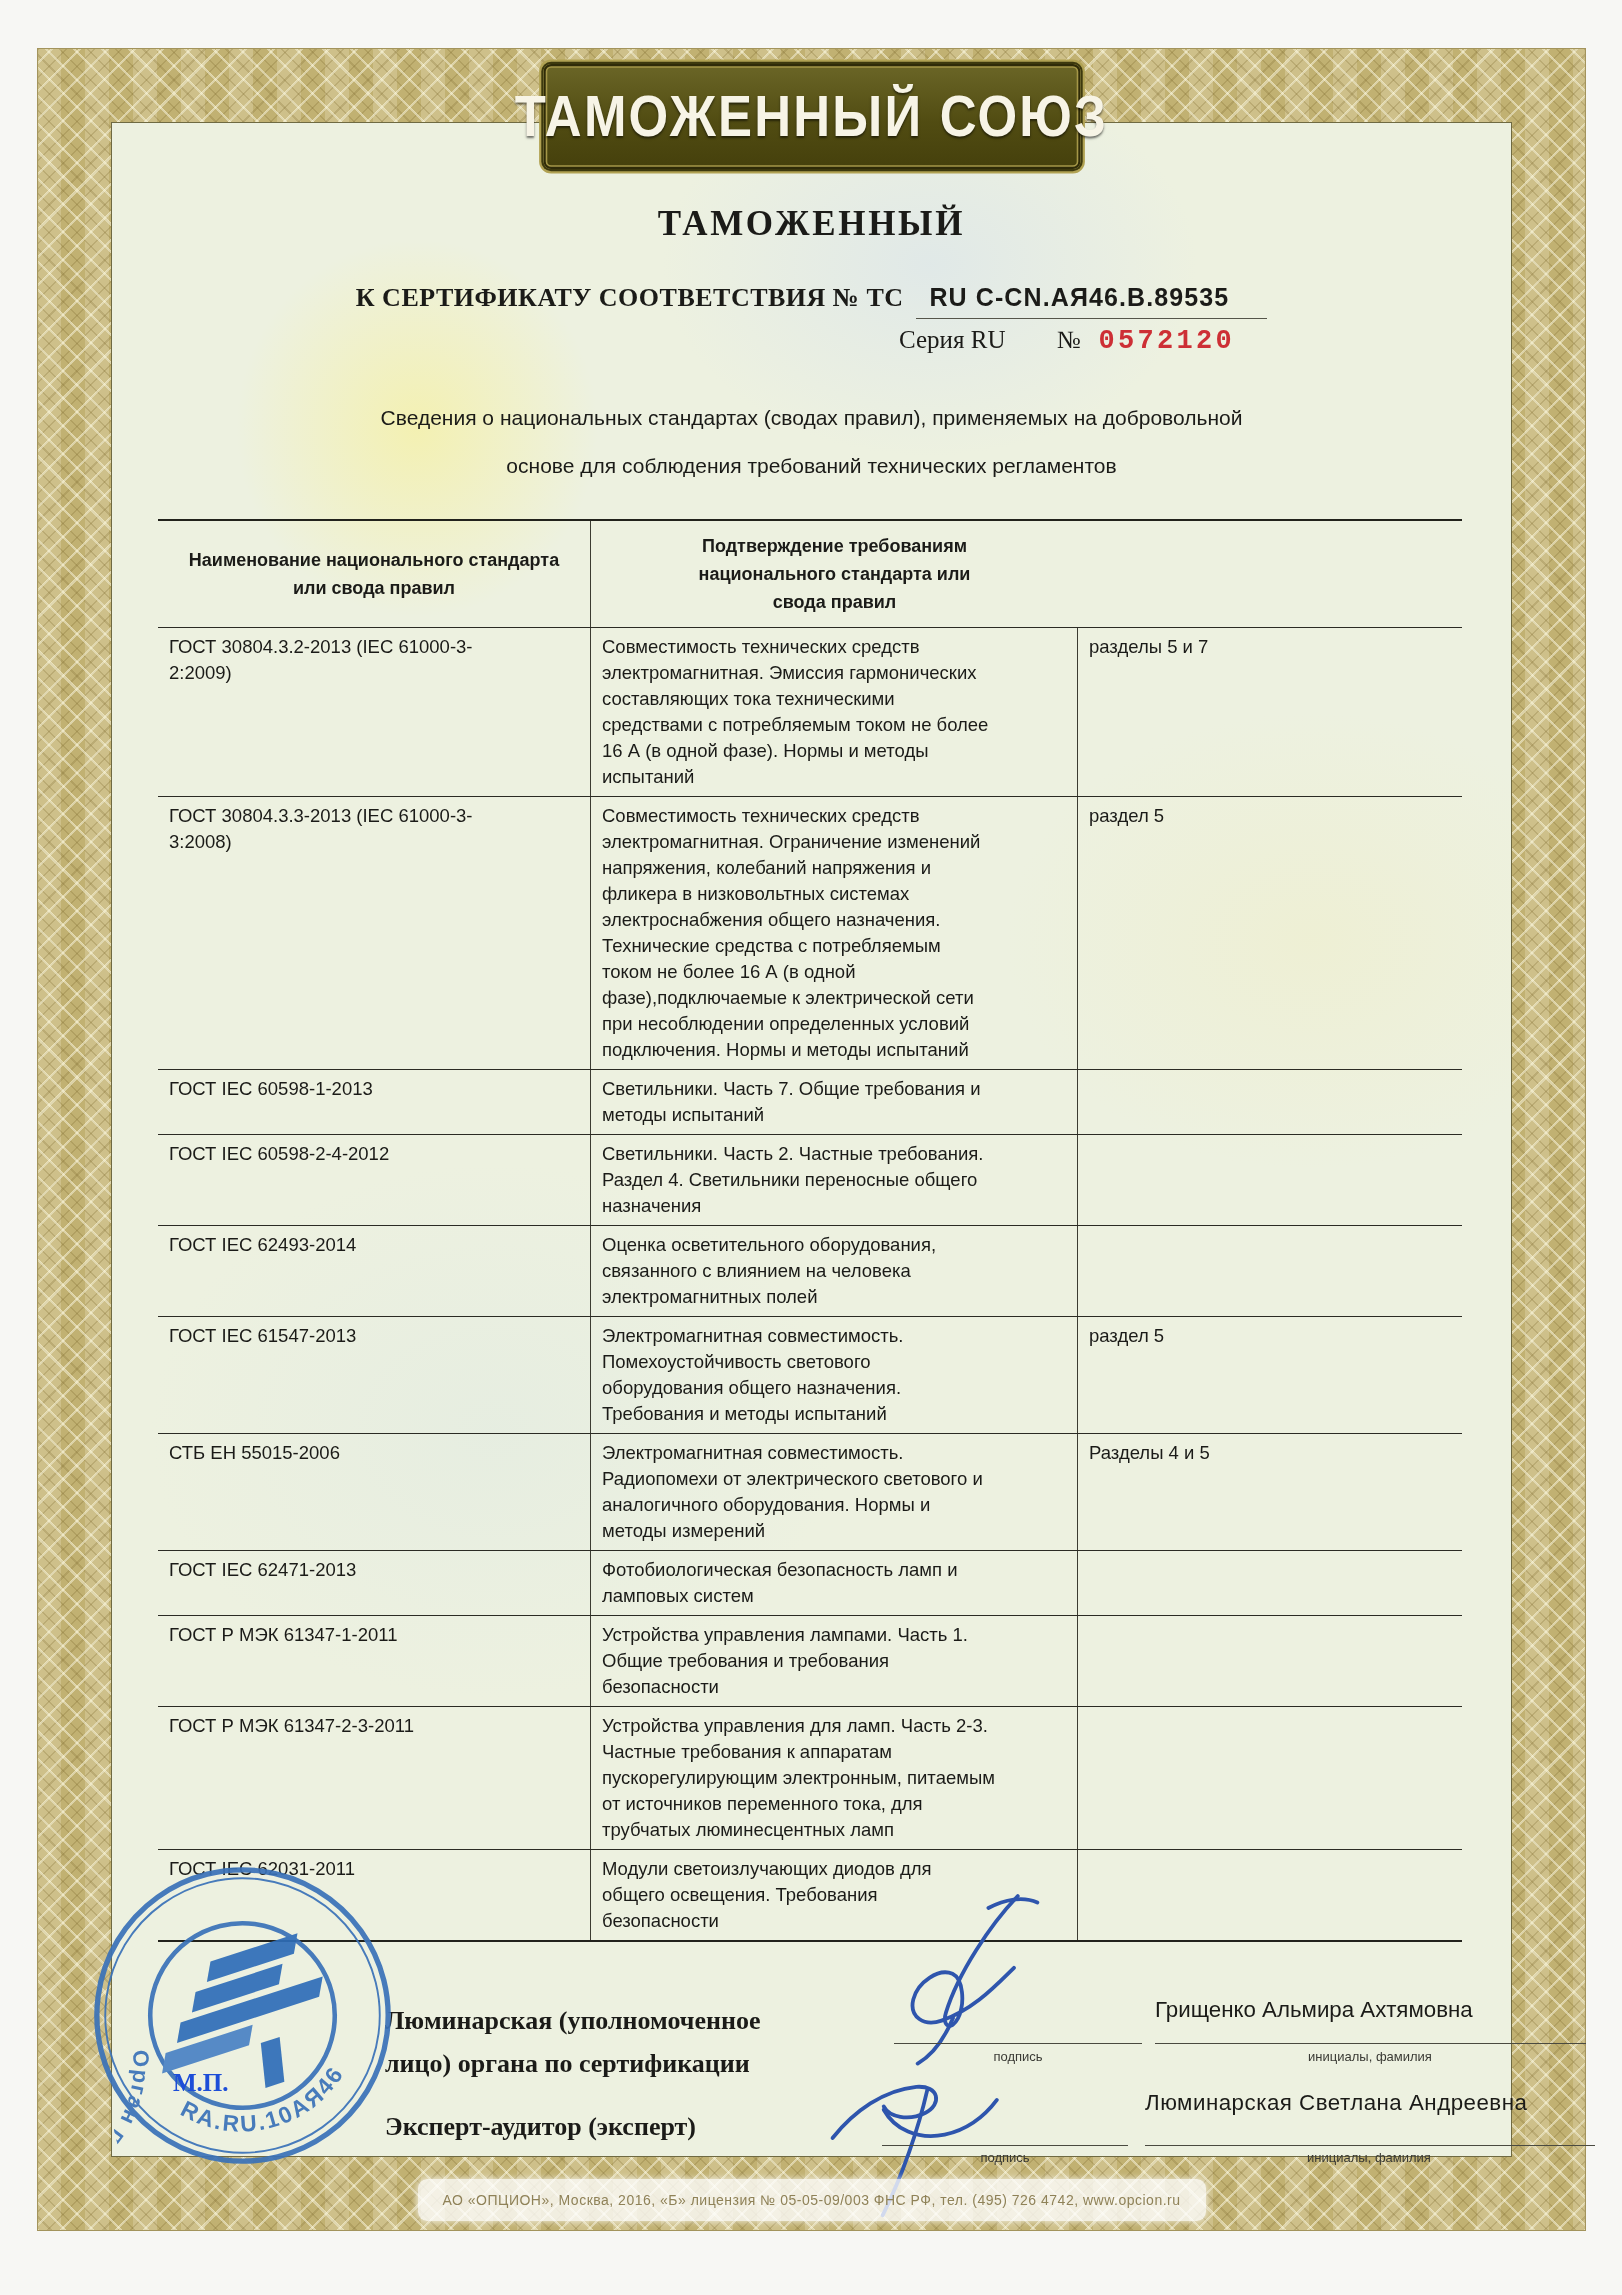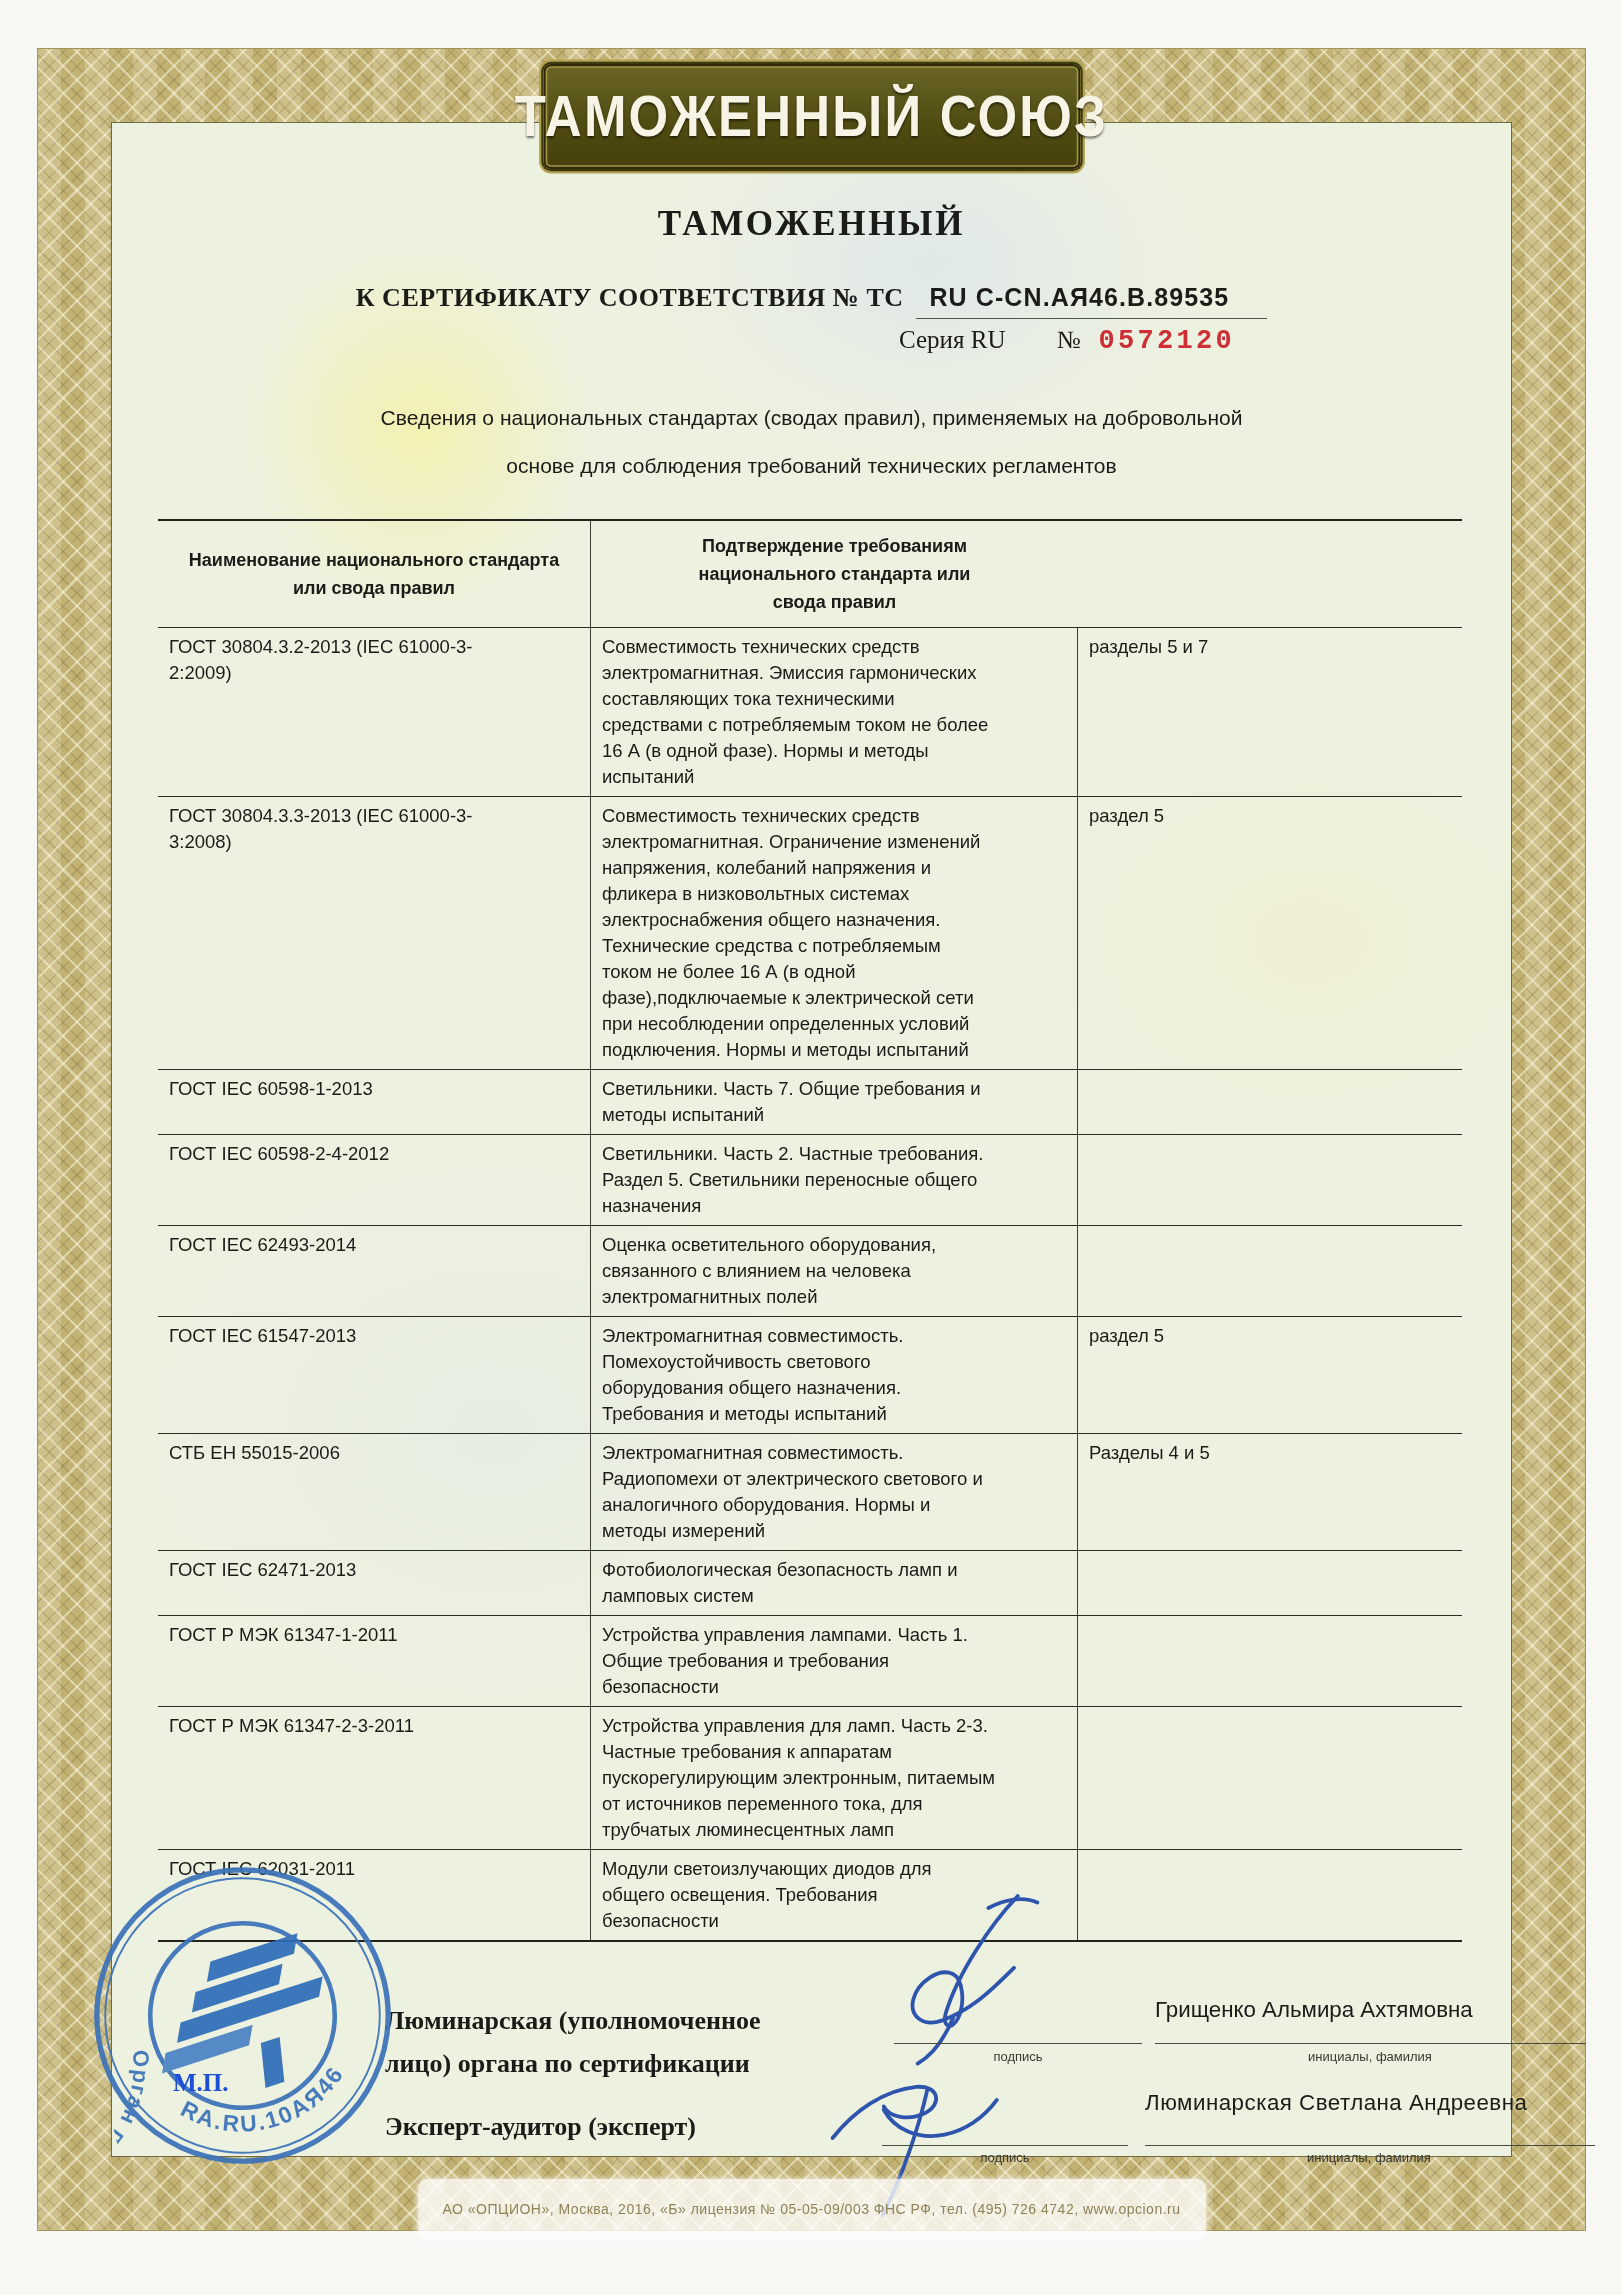--- a/index.html
+++ b/index.html
@@ -61,21 +61,21 @@
   .pname{position:absolute;font-size:22.3px;white-space:nowrap;}
   #mp{position:absolute;left:173px;top:2069px;font-family:"Liberation Serif",serif;
     font-weight:bold;font-size:25px;color:#1d4ed8;}
   
   #stamp{position:absolute;left:90px;top:1863px;width:305px;height:305px;
     transform:rotate(-14deg);opacity:.92;}
   
   .sigsvg{position:absolute;}
   
   #footer{position:absolute;left:50%;top:2179px;transform:translateX(-50%);
-    background:rgba(255,255,255,.78);border-radius:9px;padding:22px 25px;
+    background:rgba(255,255,255,.78);border-radius:9px;padding:13px 25px;
     font-size:14px;letter-spacing:0.5px;color:#8f8258;white-space:nowrap;
     box-shadow:0 0 7.6px rgba(255,255,255,.8);}
 </style>
 </head>
 <body>
 
 <div id="page">
   <div id="cert">
     <div id="paper"></div>
   </div>
@@ -137,21 +137,21 @@
       </div>
       <div class="t-row">
         <div>ГОСТ IEC 60598-1-2013</div>
         <div>Светильники. Часть 7. Общие требования и
 методы испытаний</div>
         <div></div>
       </div>
       <div class="t-row">
         <div>ГОСТ IEC 60598-2-4-2012</div>
         <div>Светильники. Часть 2. Частные требования.
-Раздел 5. Светильники переносные общего
+Раздел 4. Светильники переносные общего
 назначения</div>
         <div></div>
       </div>
       <div class="t-row">
         <div>ГОСТ IEC 62493-2014</div>
         <div>Оценка осветительного оборудования,
 связанного с влиянием на человека
 электромагнитных полей</div>
         <div></div>
       </div>

